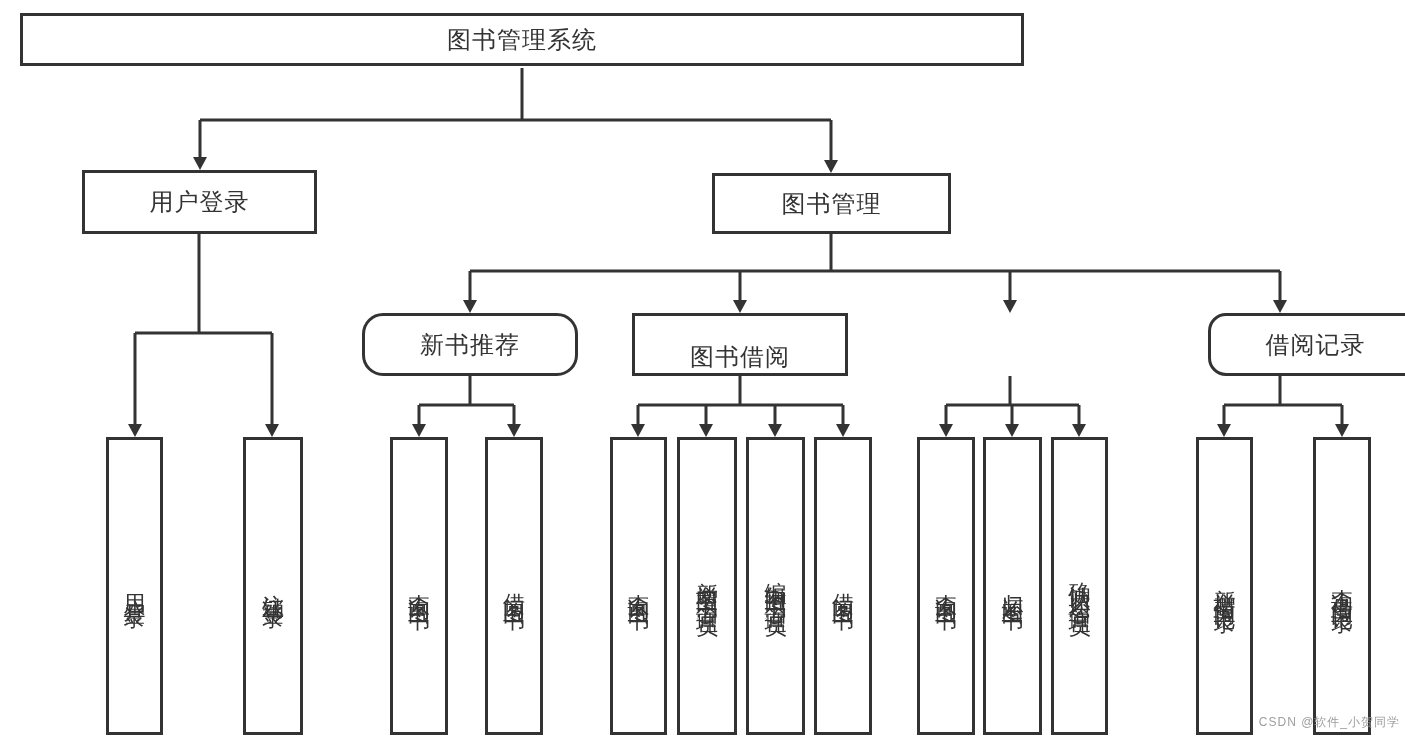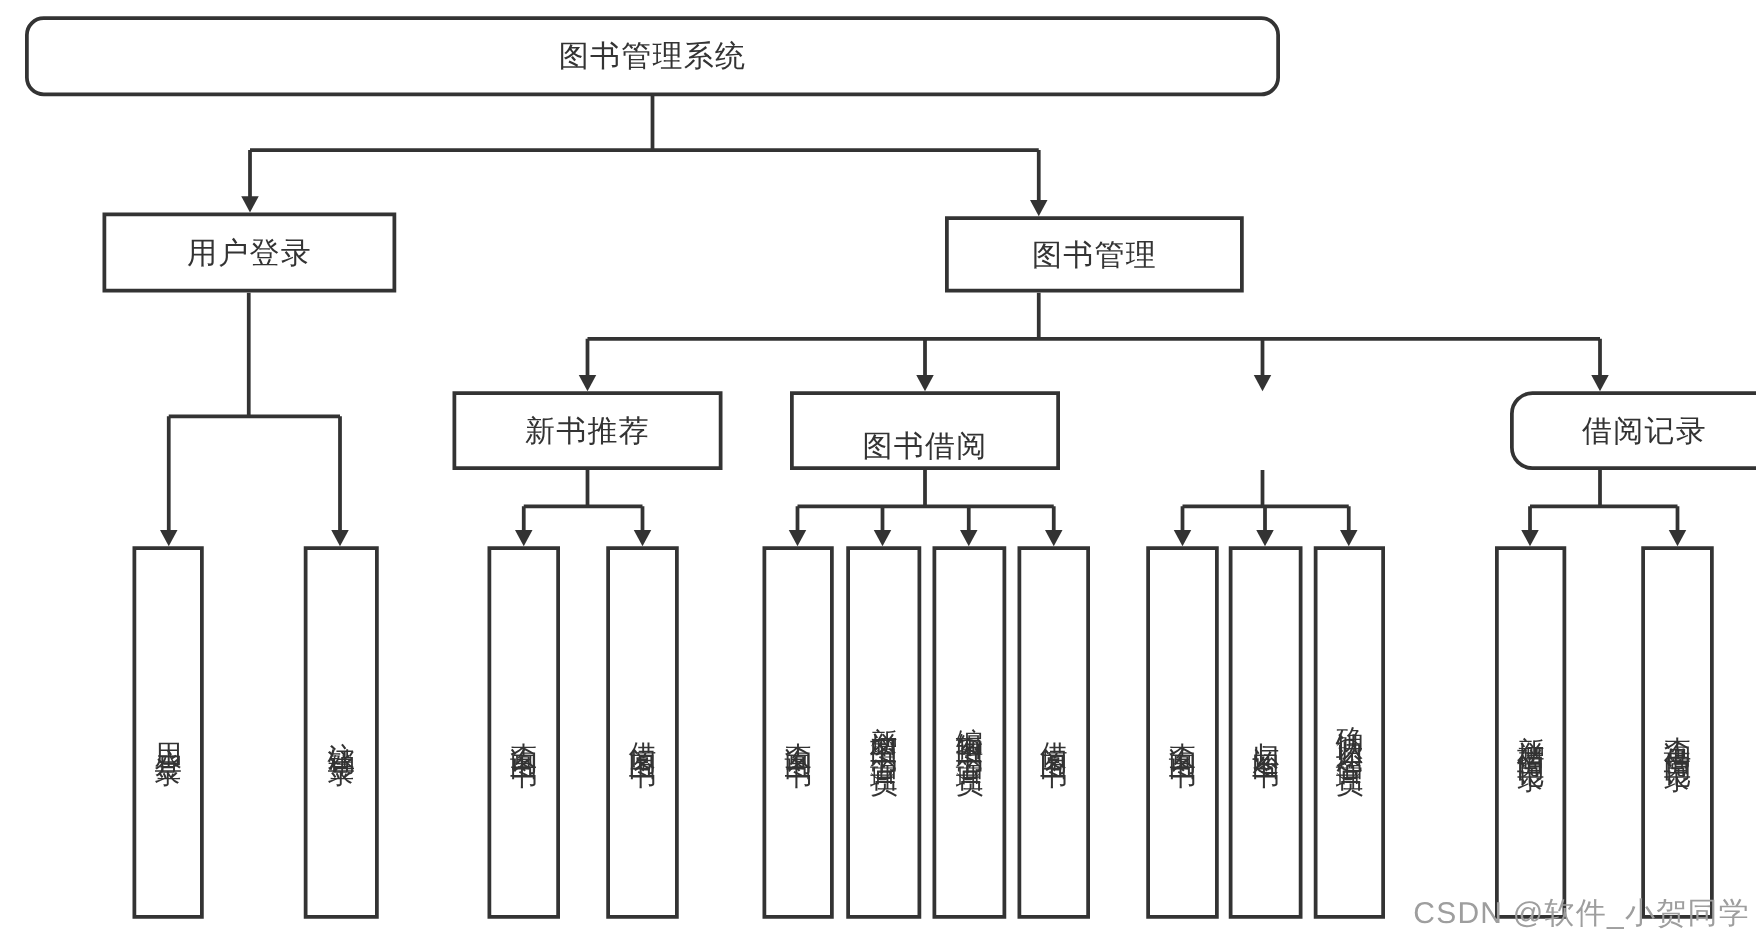--- a/index.html
+++ b/index.html
@@ -10,21 +10,21 @@
   .connectors{position:absolute;left:0;top:0;width:1405px;height:747px;}
   .node{
     position:absolute;box-sizing:border-box;background:#ffffff;
     border:3px solid #333333;display:flex;align-items:center;justify-content:center;
     font-size:24px;letter-spacing:1px;white-space:nowrap;
   }
   .leaf span{
     writing-mode:vertical-rl;font-size:22px;letter-spacing:5px;line-height:1.1;
   }
   .watermark{
-    position:absolute;right:5px;top:714px;font-size:24px;color:#9e9e9e;
+    position:absolute;right:5px;top:714px;font-size:12px;color:#9e9e9e;
     letter-spacing:1px;white-space:nowrap;
   }
 </style>
 </head>
 <body>
 
 <div class="canvas">
 
   <svg class="connectors" viewBox="0 0 1405 747" xmlns="http://www.w3.org/2000/svg">
     <g stroke="#333333" stroke-width="3" fill="none">
@@ -59,32 +59,32 @@
       <polygon points="768,424 782,424 775,437"></polygon>
       <polygon points="836,424 850,424 843,437"></polygon>
       <polygon points="939,424 953,424 946,437"></polygon>
       <polygon points="1005,424 1019,424 1012,437"></polygon>
       <polygon points="1072,424 1086,424 1079,437"></polygon>
       <polygon points="1217,424 1231,424 1224,437"></polygon>
       <polygon points="1335,424 1349,424 1342,437"></polygon>
     </g>
   </svg>
 
-  <div class="node" style="left:20px;top:13px;width:1004px;height:64px;border-radius:15px;">
+  <div class="node" style="left:20px;top:13px;width:1004px;height:53px;">
     <span>图书管理系统</span>
   </div>
 
   <div class="node" style="left:82px;top:170px;width:235px;height:64px;">
     <span>用户登录</span>
   </div>
-  <div class="node" style="left:712px;top:173px;width:239px;height:61px;margin-left:44px;">
+  <div class="node" style="left:712px;top:173px;width:239px;height:61px;">
     <span>图书管理</span>
   </div>
 
-  <div class="node" style="left:362px;top:313px;width:216px;height:63px;">
+  <div class="node" style="left:362px;top:313px;width:216px;height:63px;border-radius:21px;">
     <span>新书推荐</span>
   </div>
   <div class="node" style="left:632px;top:313px;width:216px;height:63px;align-items:flex-end;">
     <span>图书借阅</span>
   </div>
   <div class="node" style="left:1208px;top:313px;width:215px;height:63px;border-radius:18px;">
     <span>借阅记录</span>
   </div>
 
   <div class="node leaf" style="left:106px;top:437px;width:57px;height:298px;">

